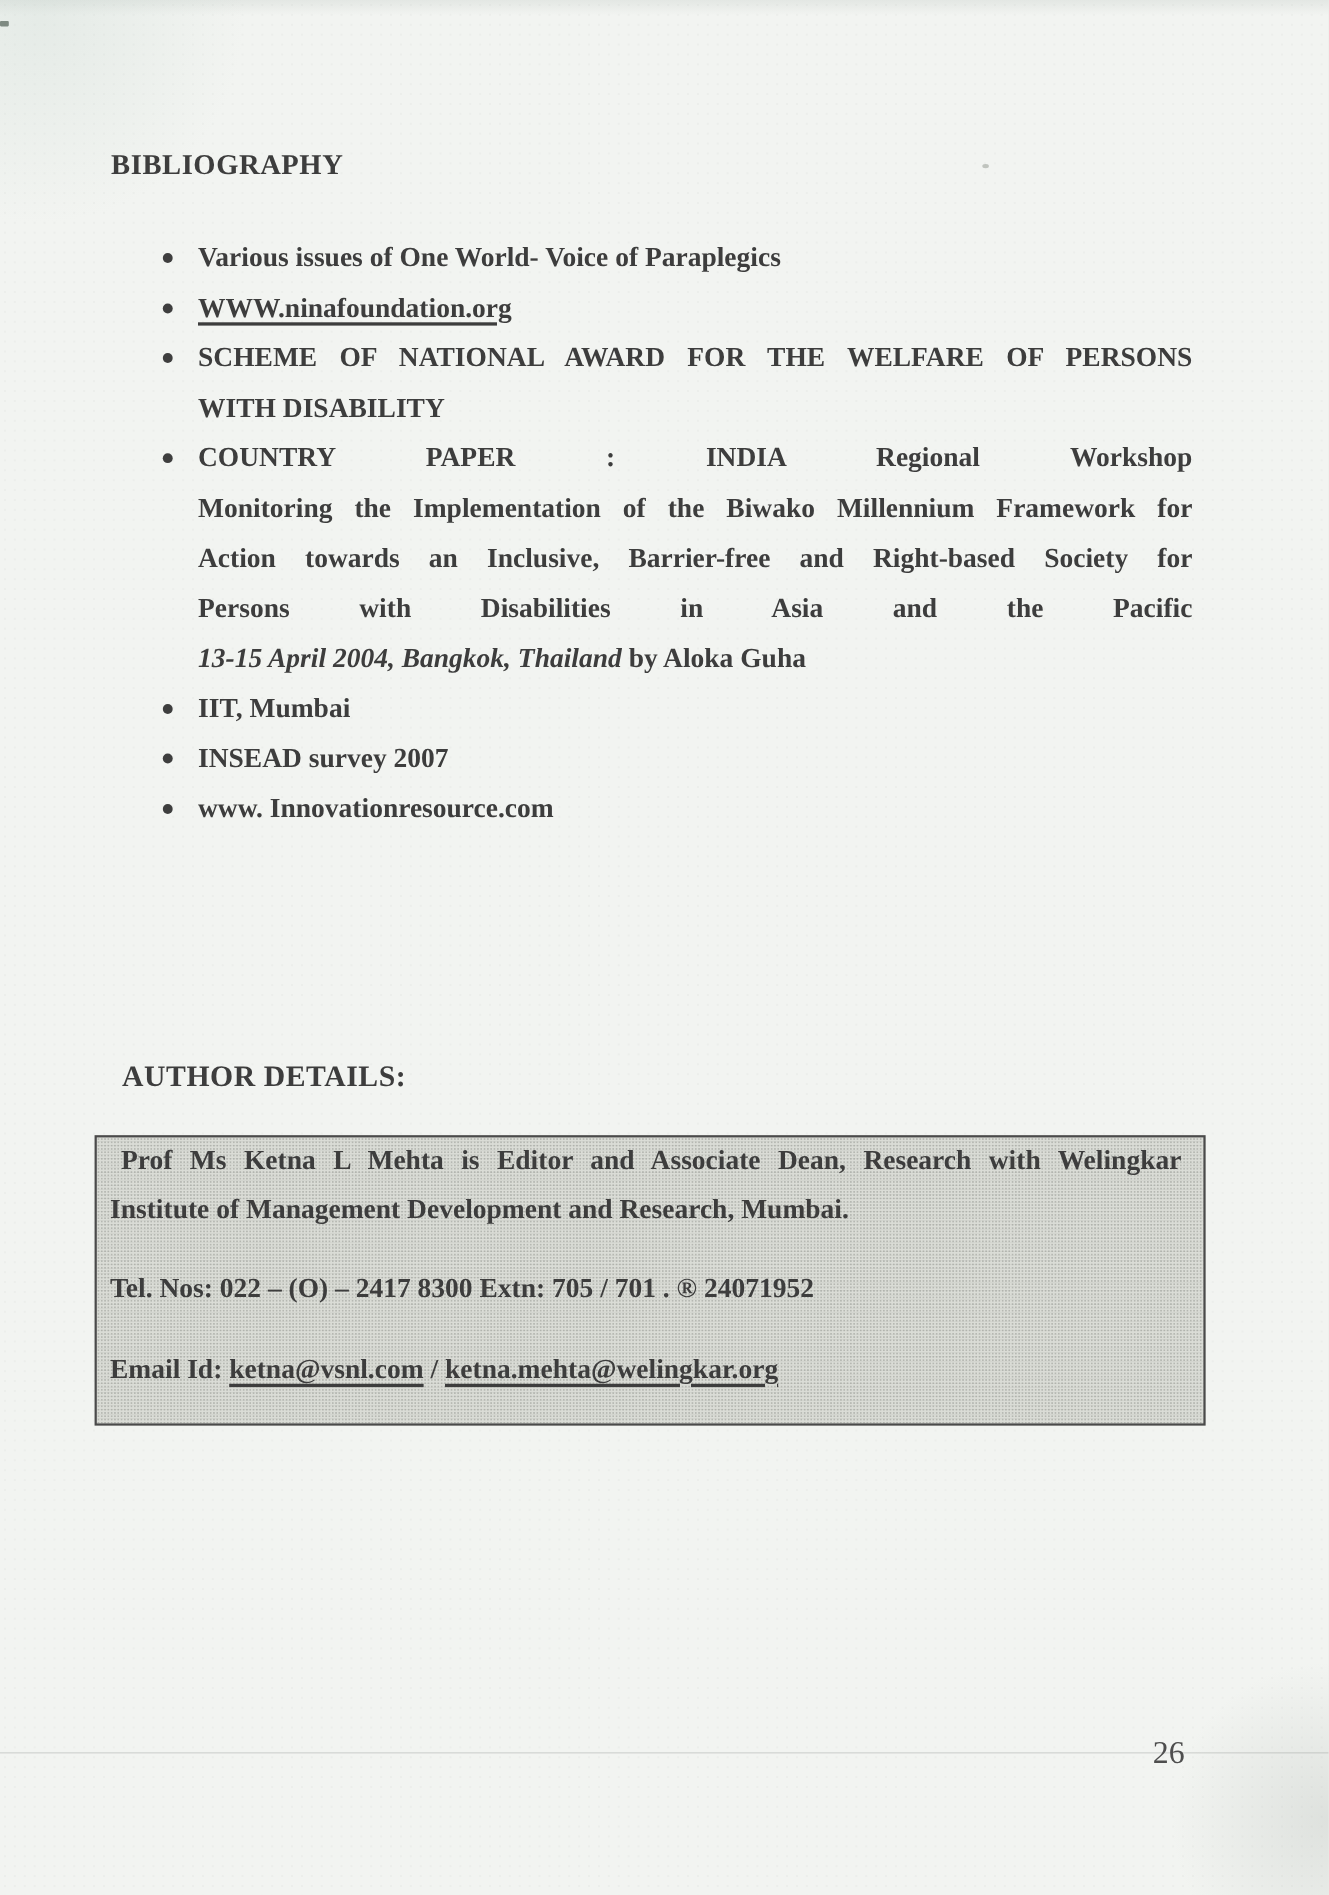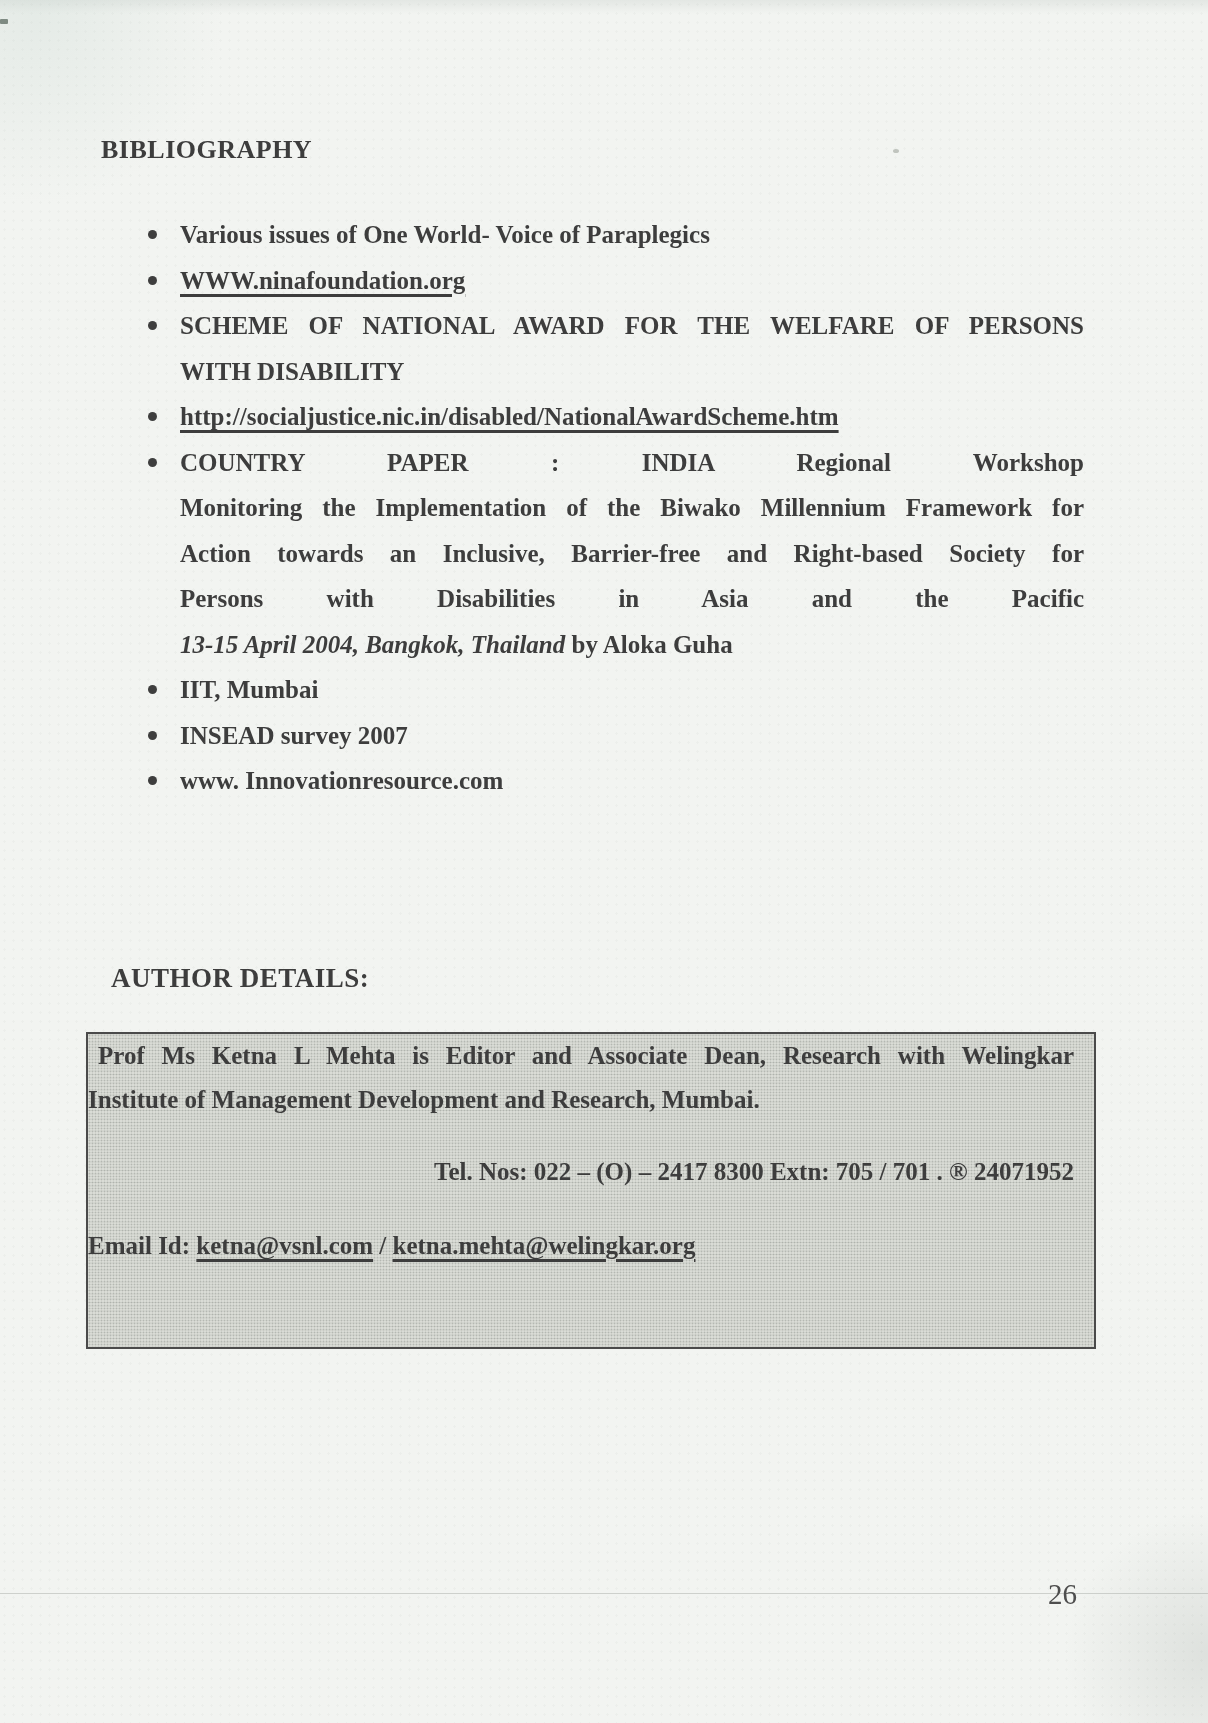--- a/index.html
+++ b/index.html
@@ -34,33 +34,33 @@
   .bib-list { position:absolute; left:180px; top:212px; width:904px;
     font-size:25px; font-weight:bold; line-height:45.5px; }
   .bib-item { position:relative; }
   .bullet { position:absolute; left:-32px; top:18px; width:9px; height:9px;
     border-radius:50%; background:#3e3e3e; }
   .line { white-space:nowrap; }
   .line.just { white-space:normal; text-align:justify; text-align-last:justify; }
   .link { text-decoration:underline; text-decoration-thickness:2.5px; text-underline-offset:5px; }
   .italic { font-style:italic; }
 
-  .author-box { position:absolute; left:86px; top:1032px; width:1010px; height:317px;
+  .author-box { position:absolute; left:86px; top:1032px; width:1010px; height:264px;
     box-sizing:border-box; border:2px solid #4a4a4a;
     background-color:#dadcd6;
     background-image:
       radial-gradient(rgba(88,92,86,0.28) 0.8px, transparent 1.1px),
       repeating-linear-gradient(0deg, rgba(120,124,118,0.07) 0px, rgba(120,124,118,0.07) 1px, transparent 1px, transparent 4px);
     background-size:3px 3px, auto;
     font-size:25px; font-weight:bold;
-    padding:0 20px 0 0;
+    padding:0 20px 0 12px;
   }
   .box-line { margin:0; line-height:44px; }
   .box-lead1 { text-indent:10px; text-align:justify; text-align-last:justify; }
-  .box-tel { margin-top:28px;text-align:right; }
+  .box-tel { margin-top:28px; }
   .box-email { margin-top:30px; }
   .email-link { text-decoration:underline; text-decoration-thickness:2.5px; text-underline-offset:5px; }
 
   .page-number { position:absolute; left:1048px; top:1578px;
     font-size:29px; font-weight:normal; color:#4e4e4e; }
 </style>
 </head>
 <body>
 
 <div class="paper">
@@ -76,24 +76,20 @@
         <div class="line"><span>Various issues of One World- Voice of Paraplegics</span></div>
       </div>
       <div class="bib-item">
         <span class="bullet"></span>
         <div class="line"><span class="link">WWW.ninafoundation.org</span></div>
       </div>
       <div class="bib-item">
         <span class="bullet"></span>
         <div class="line just"><span>SCHEME OF NATIONAL AWARD FOR THE WELFARE OF PERSONS</span></div>
         <div class="line"><span>WITH DISABILITY</span></div>
-      </div>
-      <div class="bib-item">
-        <span class="bullet"></span>
-        <div class="line"><span class="link">http://socialjustice.nic.in/disabled/NationalAwardScheme.htm</span></div>
       </div>
       <div class="bib-item">
         <span class="bullet"></span>
         <div class="line just"><span>COUNTRY PAPER : INDIA Regional Workshop</span></div>
         <div class="line just"><span>Monitoring the Implementation of the Biwako Millennium Framework for</span></div>
         <div class="line just"><span>Action towards an Inclusive, Barrier-free and Right-based Society for</span></div>
         <div class="line just"><span>Persons with Disabilities in Asia and the Pacific</span></div>
         <div class="line"><span class="italic">13-15 April 2004, Bangkok, Thailand</span><span> by Aloka Guha</span></div>
       </div>
       <div class="bib-item">

